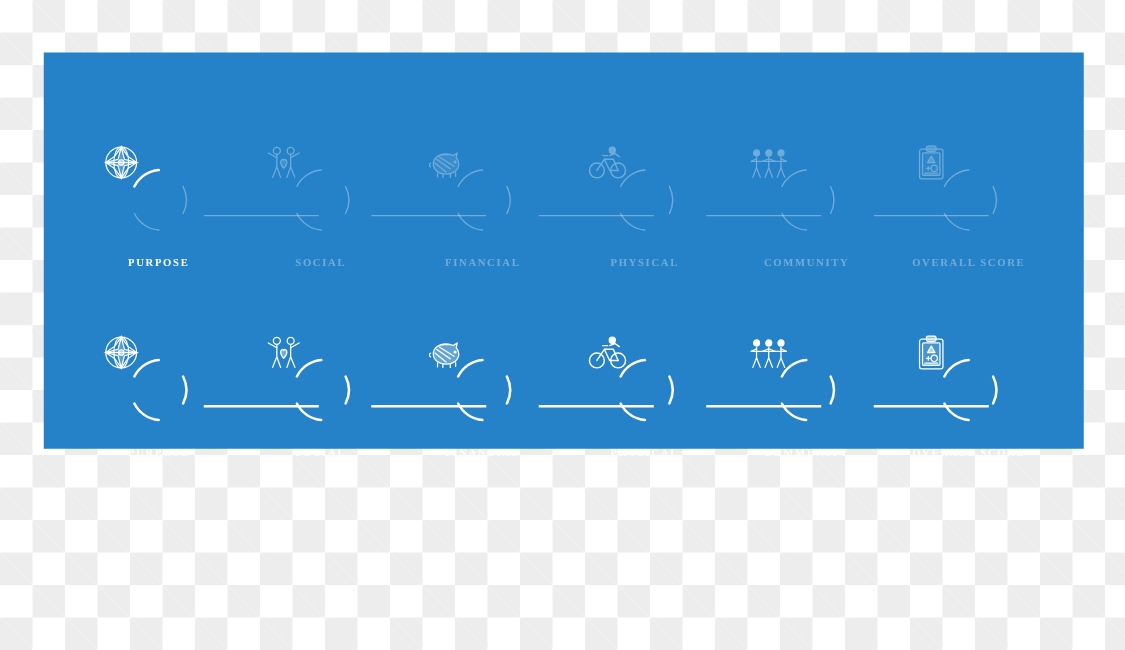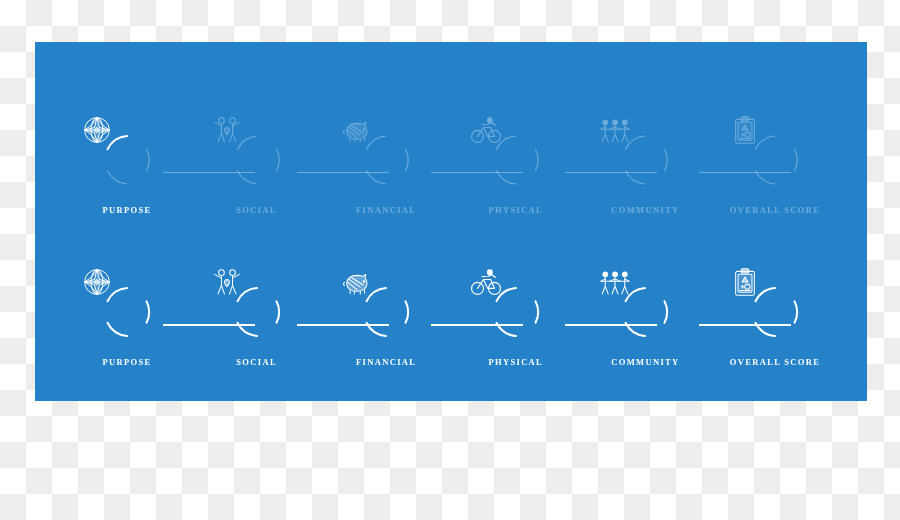--- a/index.html
+++ b/index.html
@@ -24,21 +24,21 @@
     width: 900px;
     height: 520px;
   }
 
   
   .panel {
     position: absolute;
     left: 35px;
     top: 42px;
     width: 832px;
-    height: 359px;
+    height: 317px;
     background: #2682c8;
   }
 
   
   .track {
     position: absolute;
     left: 0;
     width: 832px;
     height: 110px;
     display: flex;

